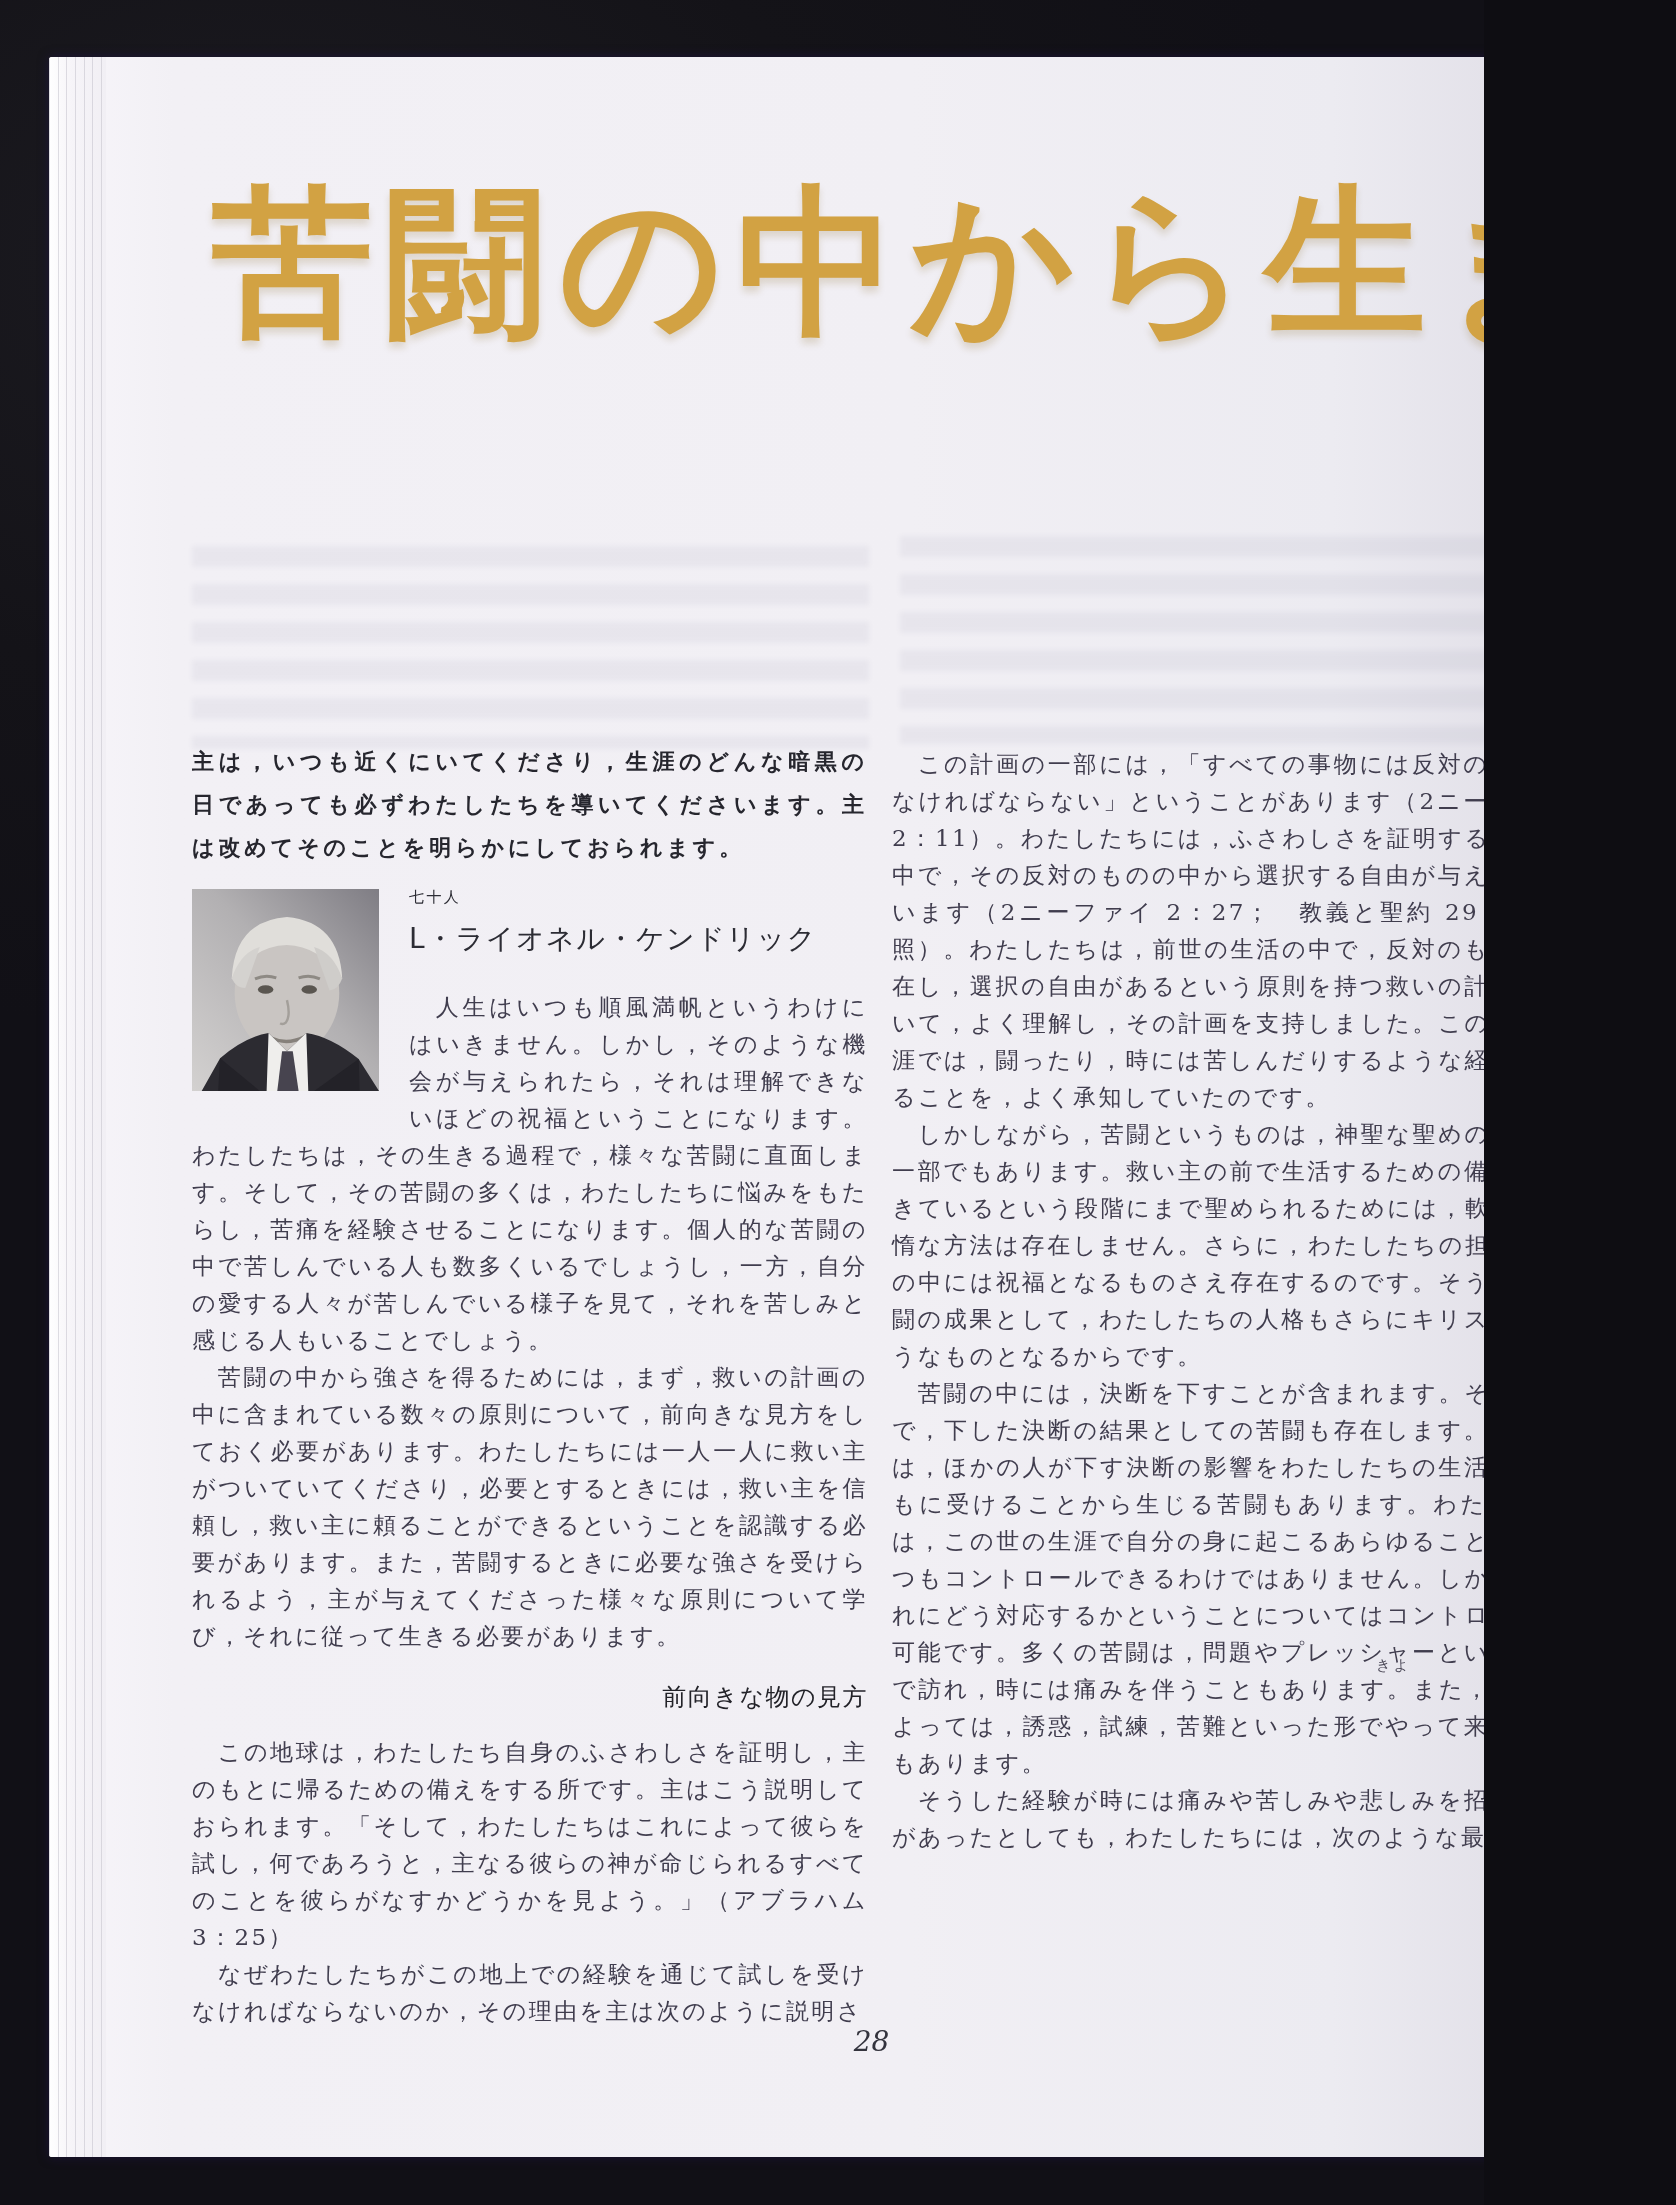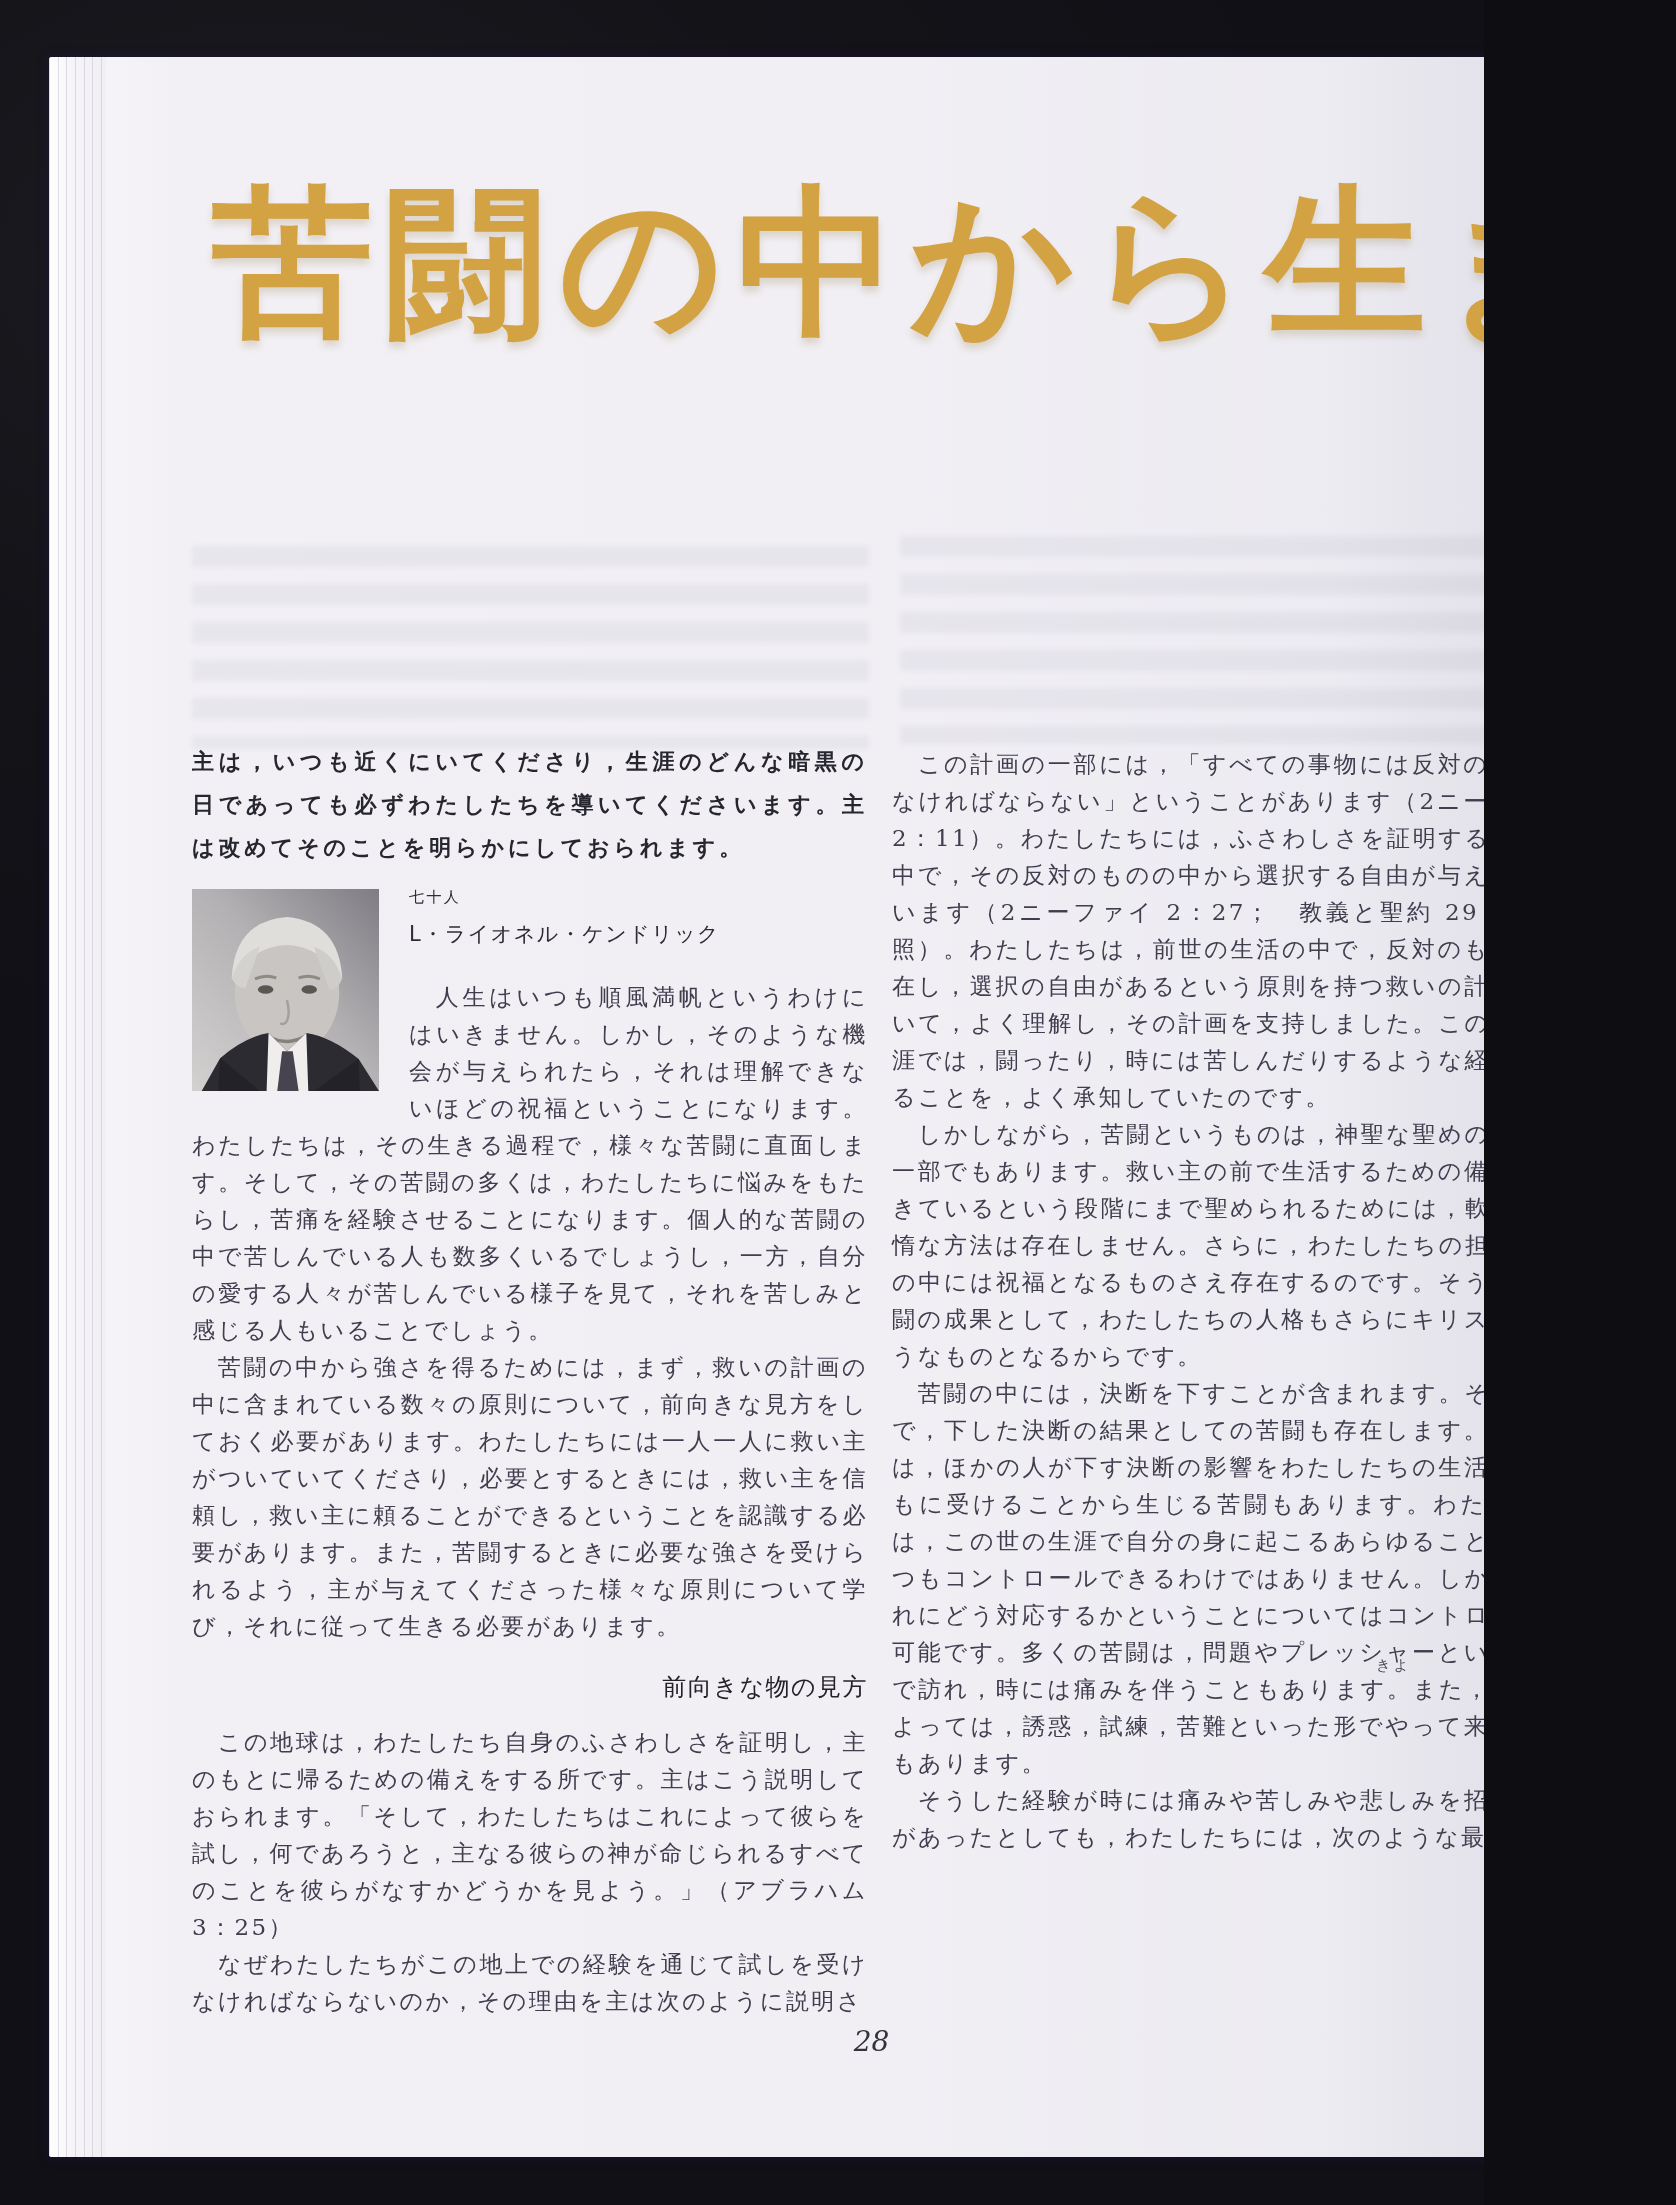--- a/index.html
+++ b/index.html
@@ -35,21 +35,21 @@
     font-family:"DejaVu Serif","Liberation Serif",serif;
     font-size:23px;line-height:37px;letter-spacing:2.4px;color:#403d4e;}
   .section-heading{margin:26px 0 21px 0;
     font-family:"DejaVu Sans","Liberation Sans",sans-serif;font-weight:normal;
     font-size:24px;letter-spacing:1.5px;color:#222228;text-align:right;}
   .photo-frame{float:left;width:187px;height:202px;margin:7.7px 30px 14.5px 0;}
   .photo-frame svg{display:block;width:100%;height:100%;}
   .author{padding-top:6.8px;margin-bottom:31px;
     font-family:"DejaVu Sans","Liberation Sans",sans-serif;color:#2c2c34;}
   .author-calling{font-size:15px;letter-spacing:2.4px;margin-bottom:12.6px;}
-  .author-name{font-size:21px;letter-spacing:1.5px;}
+  .author-name{font-size:28px;letter-spacing:1.5px;}
   .furigana{position:absolute;left:1327px;top:1599px;
     font-family:"DejaVu Serif","Liberation Serif",serif;
     font-size:14.5px;letter-spacing:2.9px;color:#4a4756;}
 
   
   .footer{position:absolute;left:484px;top:1960px;width:677px;text-align:center;}
   .footer-mag{font-family:"DejaVu Sans","Liberation Sans",sans-serif;
     font-size:18.4px;letter-spacing:1.9px;color:#3a3a43;}
   .footer-page{margin-top:7.7px;font-family:"DejaVu Serif","Liberation Serif",serif;
     font-style:italic;font-size:28px;color:#33333d;}

